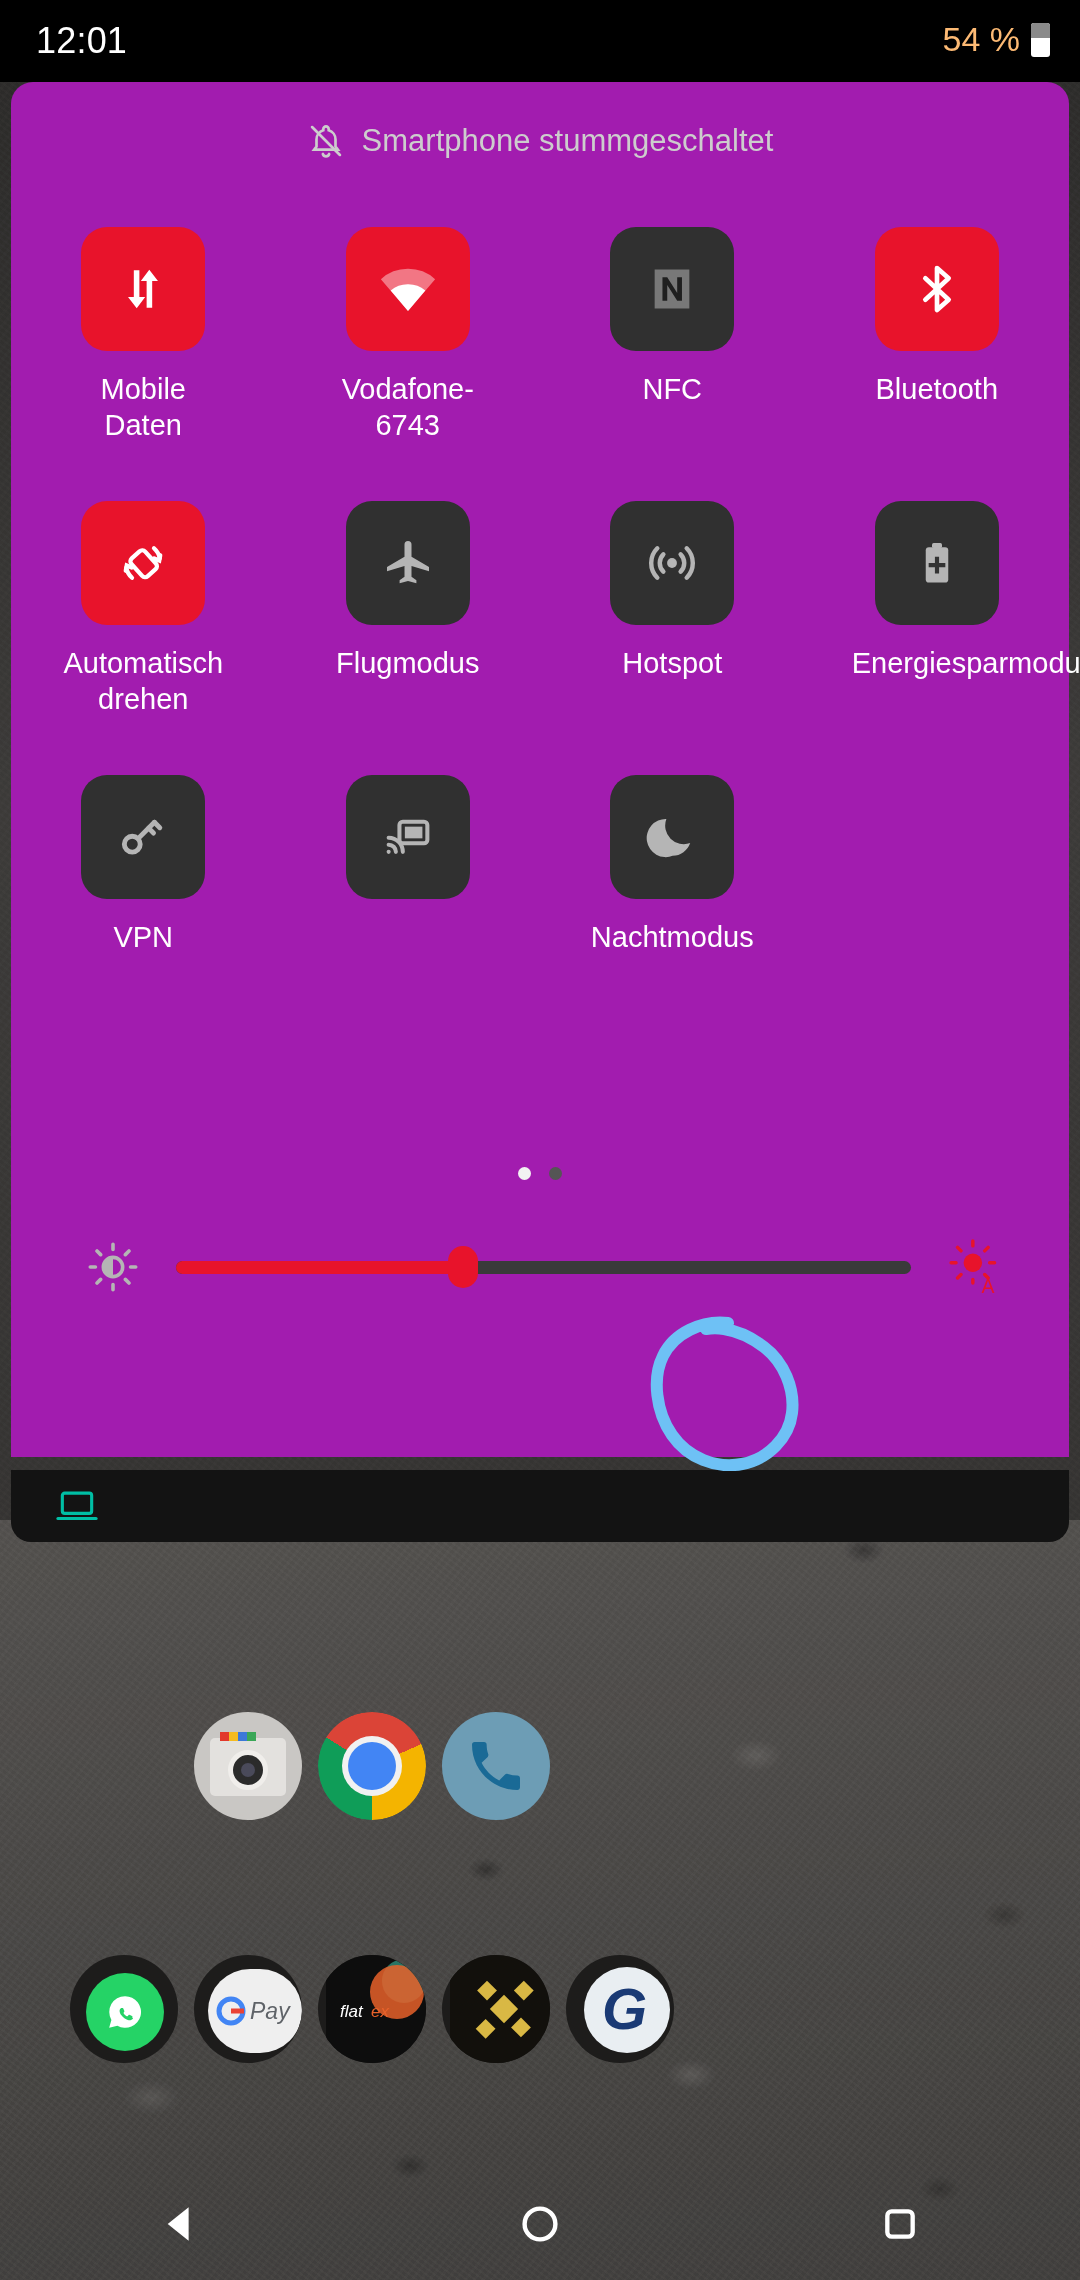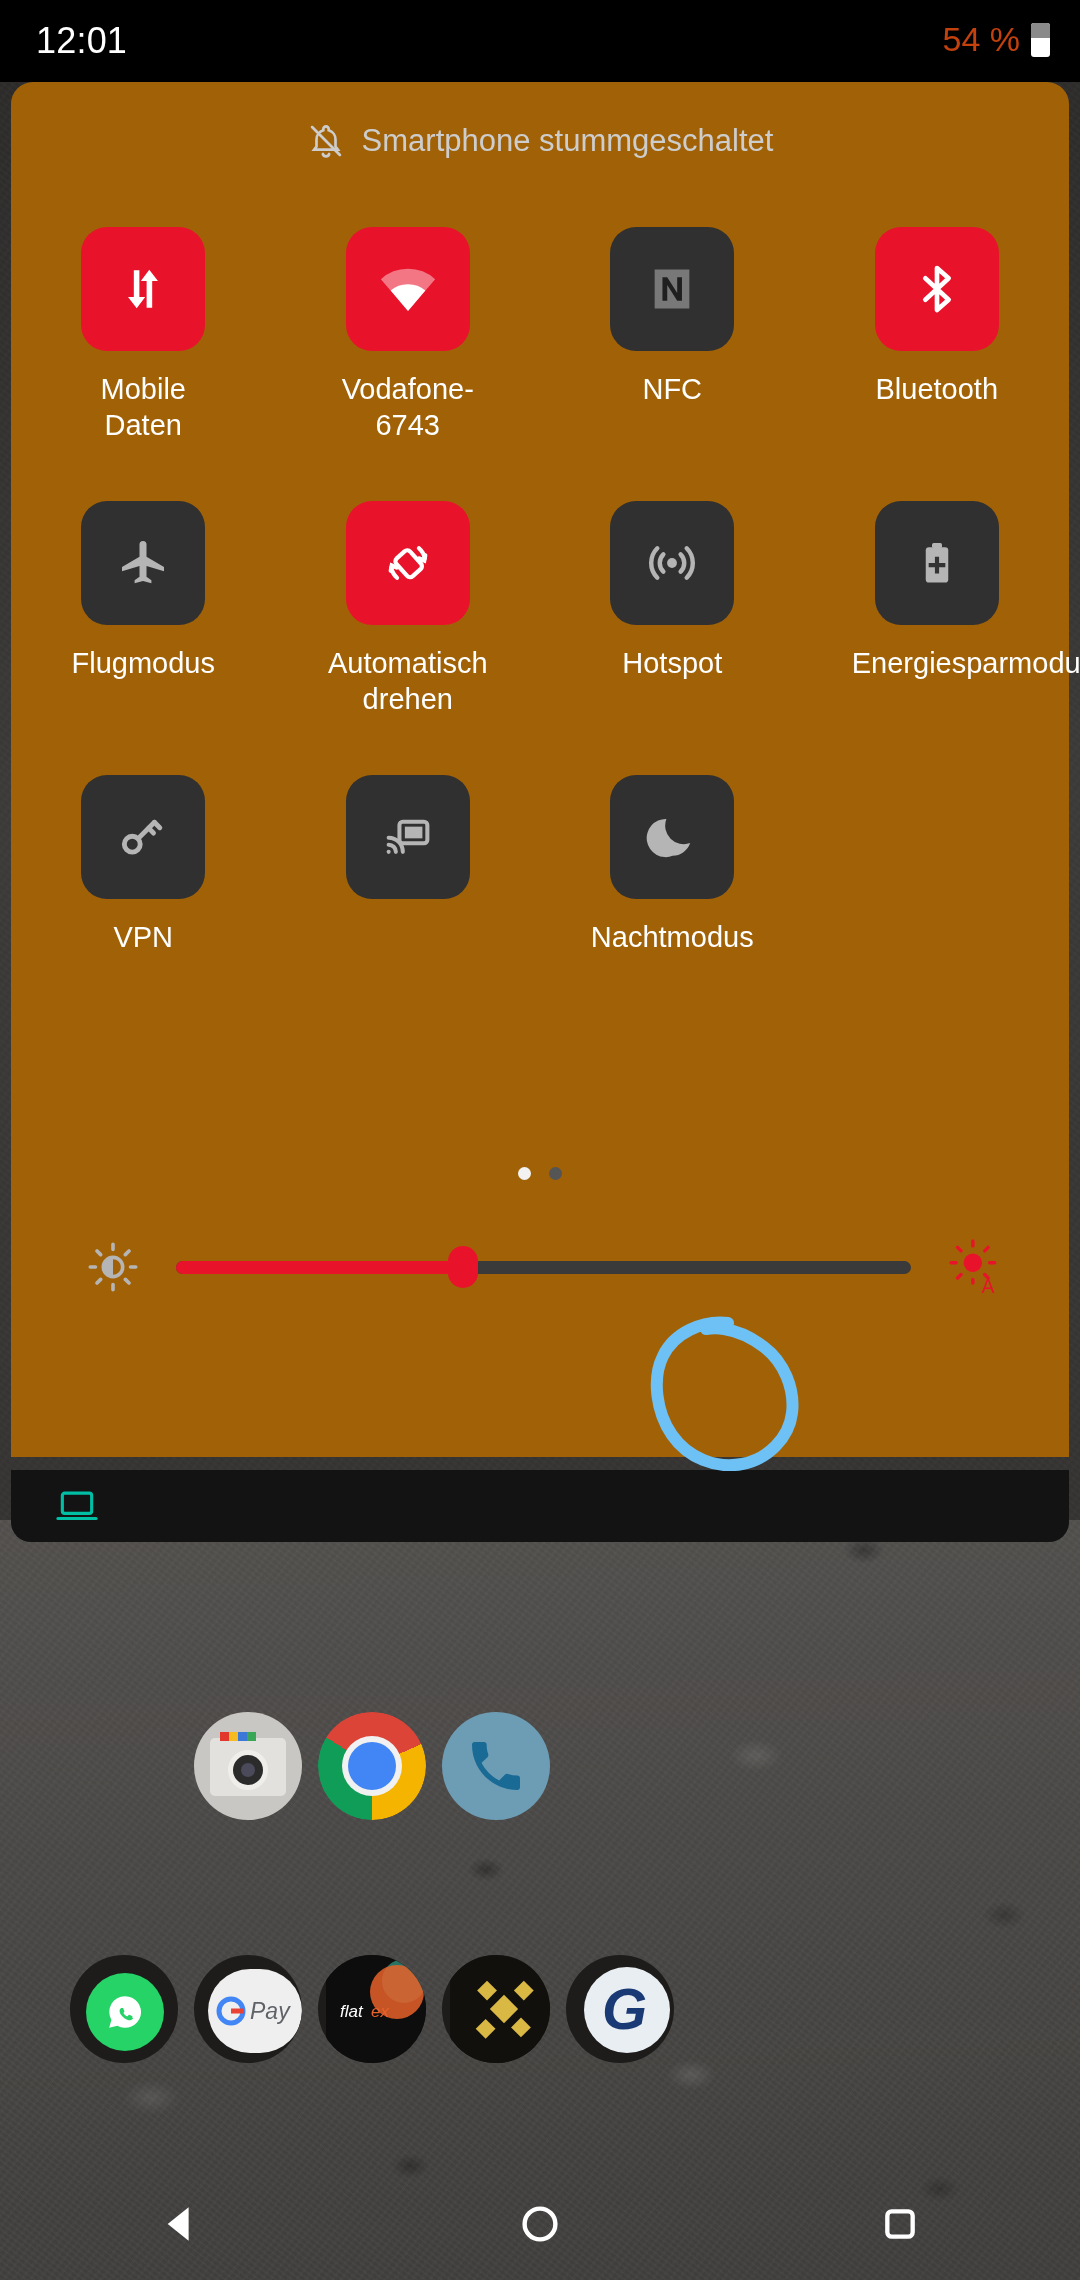--- a/index.html
+++ b/index.html
@@ -64,38 +64,38 @@
     background: #000; z-index: 40;
   }
   #status-time {
     position: absolute; left: 36px; top: 20px;
     color: #fff; font-size: 36px; letter-spacing: .2px;
   }
   #status-right {
     position: absolute; right: 30px; top: 20px;
     display: flex; align-items: center; gap: 11px;
   }
-  #status-battery-text { color:#c2410c; font-size: 34px; }
+  #status-battery-text { color:#fdba74; font-size: 34px; }
   .batt {
     position: relative; width: 19px; height: 34px;
     border-radius: 3px; background: #fff; overflow: hidden;
   }
   .batt:before {
     content:""; position:absolute; left:5px; top:-4px; width:9px; height:5px;
     background:#7a7a7a; border-radius:2px 2px 0 0;
   }
   .batt-empty {
     position:absolute; left:0; top:0; width:100%; height:46%;
     background:#8a8a8a;
   }
 
   
   #shade {
     position: absolute; left: 11px; top: 82px; width: 1058px; height: 1375px;
-    background: #a16207; border-radius: 22px 22px 0 0; z-index: 30;
+    background: #a21caf; border-radius: 22px 22px 0 0; z-index: 30;
   }
   #shade-header {
     position: absolute; left: 0; top: 40px; width: 100%;
     display: flex; align-items: center; justify-content: center; gap: 17px;
     color: #cdcdcd; font-size: 31px;
   }
   .bell-off-icon { display:block; width: 38px; height: 38px; }
 
   
   #tiles {
@@ -365,43 +365,43 @@
       <div class="tile">
         <div class="tile-square on">
           <svg width="56" height="56" viewBox="0 0 24 24" fill="none" stroke="#fff" stroke-width="2" stroke-linejoin="round" stroke-linecap="round">
             <path d="M7 7.4l10 9.2-5 4.4V3l5 4.4-10 9.2"></path>
           </svg>
         </div>
         <div class="tile-label">Bluetooth</div>
       </div>
 
       <div class="tile">
-        <div class="tile-square off">
-          <svg width="56" height="56" viewBox="0 0 24 24" fill="#b5b5b5">
-            <path d="M21 15.5v-1.8l-7.5-4.4V4.1a1.5 1.5 0 00-3 0v5.2L3 13.7v1.8l7.5-2.2v4.6l-2.1 1.5v1.3l3.6-1 3.6 1v-1.3l-2.1-1.5v-4.6z"></path>
-          </svg>
-        </div>
-        <div class="tile-label">Flugmodus</div>
-      </div>
-
-      <div class="tile">
         <div class="tile-square on">
           <svg width="60" height="60" viewBox="0 0 24 24" fill="none" stroke="#fff" stroke-width="1.7" stroke-linecap="round">
             <rect x="8.3" y="7.6" width="7.4" height="9.6" rx="1.6" transform="rotate(-42 12 12)"></rect>
             <path d="M16.4 6.1a7.2 7.2 0 012.3 4"></path>
             <path d="M18.9 8.9l-.4 2.1-2-.8"></path>
             <path d="M7.6 17.9a7.2 7.2 0 01-2.3-4"></path>
             <path d="M5.1 15.1l.4-2.1 2 .8"></path>
           </svg>
         </div>
         <div class="tile-label">Automatisch drehen</div>
       </div>
 
       <div class="tile">
         <div class="tile-square off">
+          <svg width="56" height="56" viewBox="0 0 24 24" fill="#b5b5b5">
+            <path d="M21 15.5v-1.8l-7.5-4.4V4.1a1.5 1.5 0 00-3 0v5.2L3 13.7v1.8l7.5-2.2v4.6l-2.1 1.5v1.3l3.6-1 3.6 1v-1.3l-2.1-1.5v-4.6z"></path>
+          </svg>
+        </div>
+        <div class="tile-label">Flugmodus</div>
+      </div>
+
+      <div class="tile">
+        <div class="tile-square off">
           <svg width="56" height="56" viewBox="0 0 24 24" fill="none" stroke="#b5b5b5" stroke-width="1.9" stroke-linecap="round">
             <circle cx="12" cy="12" r="2.1" fill="#b5b5b5" stroke="none"></circle>
             <path d="M8.3 15.7a5.2 5.2 0 010-7.4"></path>
             <path d="M15.7 8.3a5.2 5.2 0 010 7.4"></path>
             <path d="M5.7 18.3a8.9 8.9 0 010-12.6"></path>
             <path d="M18.3 5.7a8.9 8.9 0 010 12.6"></path>
           </svg>
         </div>
         <div class="tile-label">Hotspot</div>
       </div>

